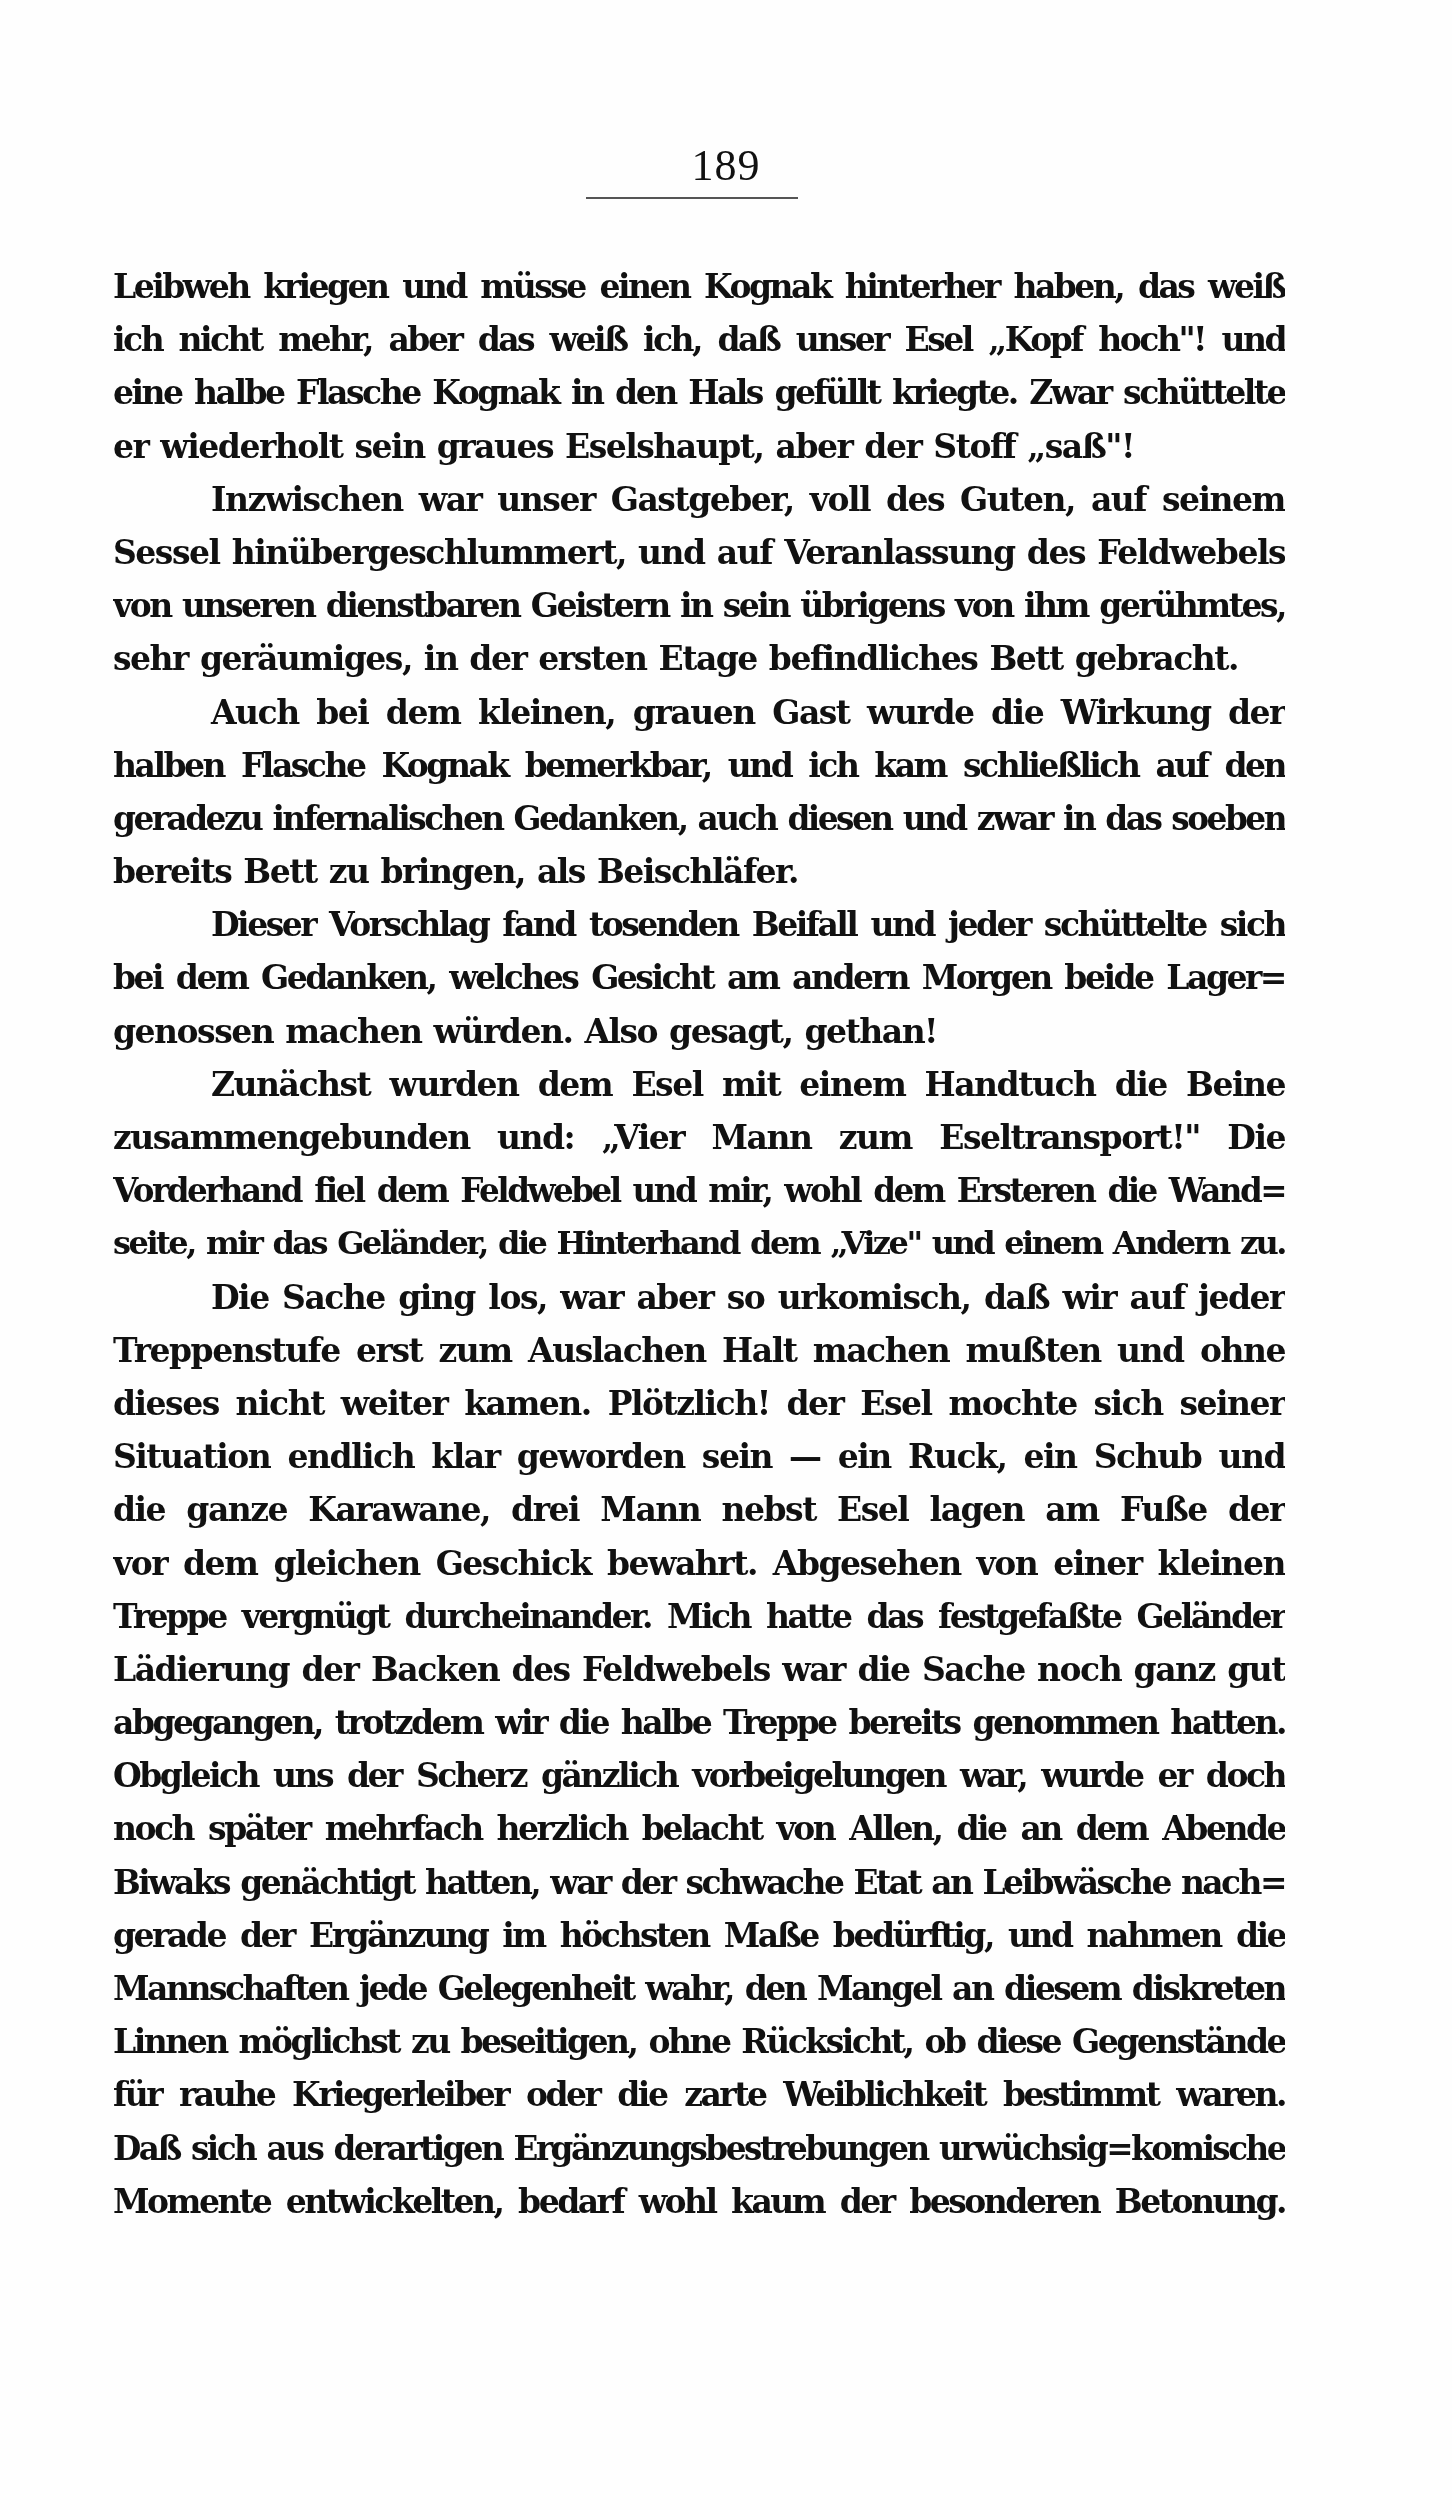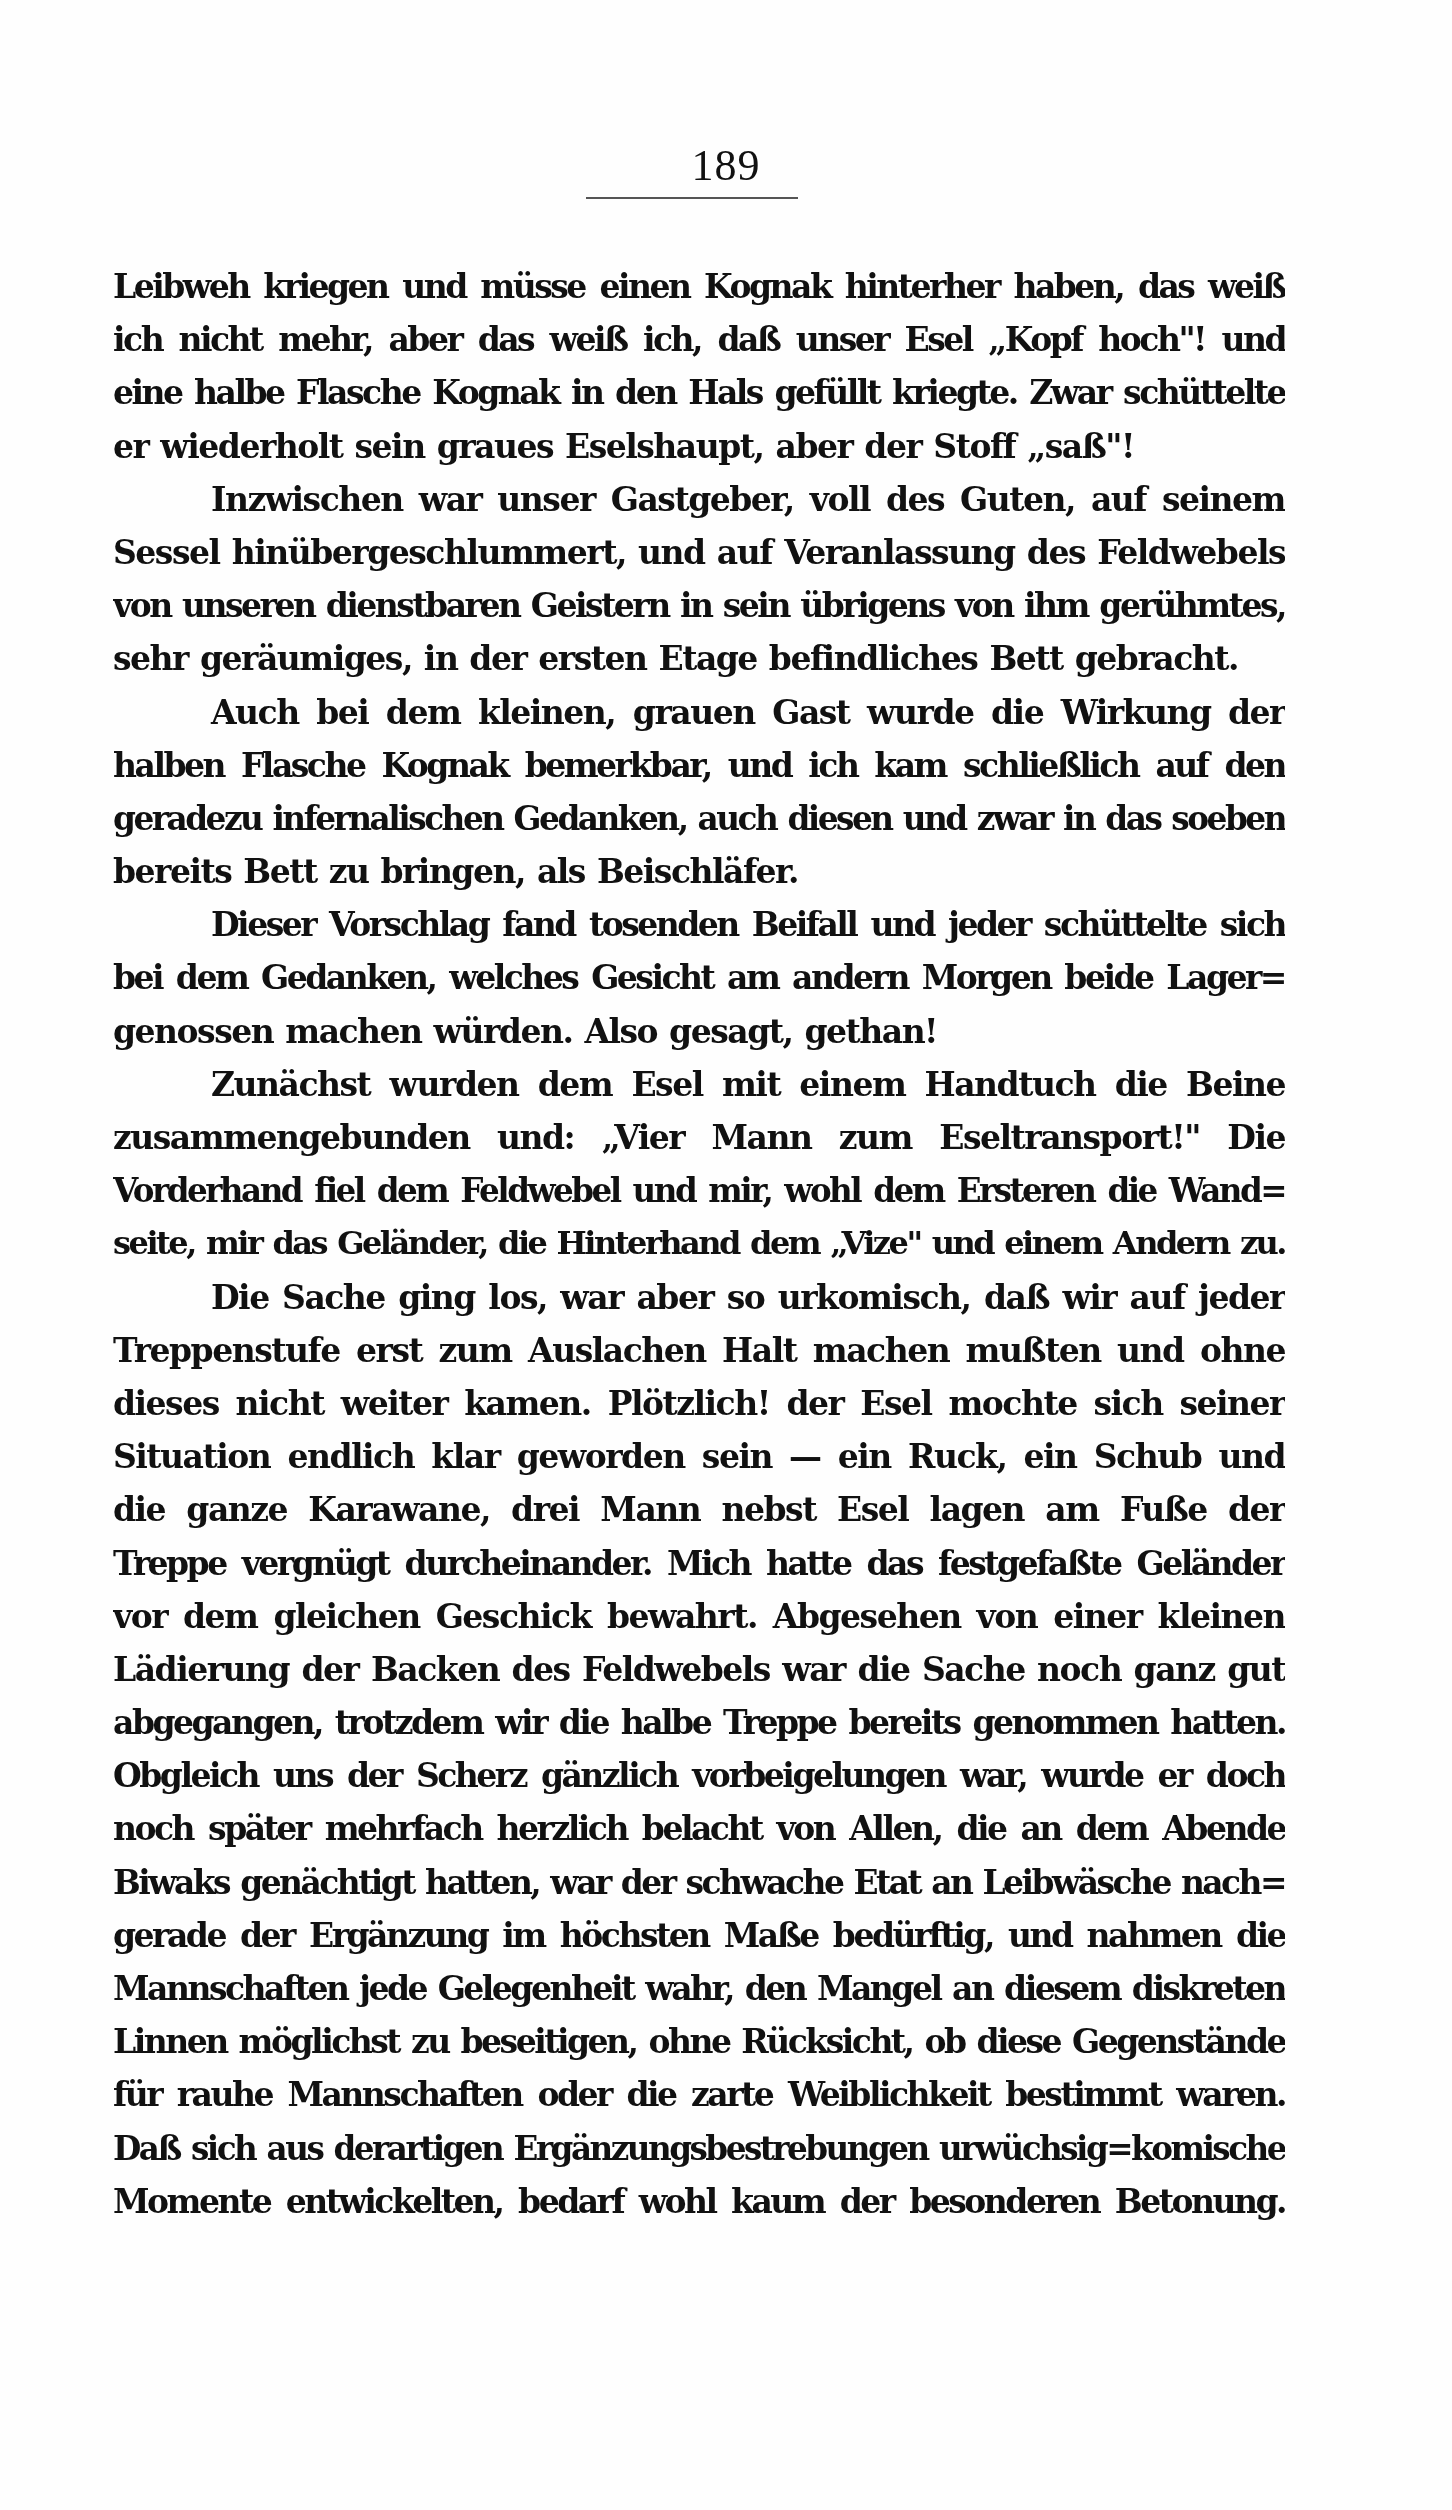--- a/index.html
+++ b/index.html
@@ -69,31 +69,31 @@
       <span class="line inner" style="letter-spacing: -2.5px; font-size: 32.58px;">Vorderhand fiel dem Feldwebel und mir, wohl dem Ersteren die Wand=</span>
       <span class="line inner" style="letter-spacing: -2.5px; font-size: 32.02px;">seite, mir das Geländer, die Hinterhand dem „Vize" und einem Andern zu.</span>
     </div>
 
     <div>
       <span class="line inner indent">Die Sache ging los, war aber so urkomisch, daß wir auf jeder</span>
       <span class="line inner">Treppenstufe erst zum Auslachen Halt machen mußten und ohne</span>
       <span class="line inner">dieses nicht weiter kamen. Plötzlich! der Esel mochte sich seiner</span>
       <span class="line inner">Situation endlich klar geworden sein — ein Ruck, ein Schub und</span>
       <span class="line inner">die ganze Karawane, drei Mann nebst Esel lagen am Fuße der</span>
+      <span class="line inner">vor dem gleichen Geschick bewahrt. Abgesehen von einer kleinen</span>
       <span class="line inner" style="letter-spacing: -2.5px;">Treppe vergnügt durcheinander. Mich hatte das festgefaßte Geländer</span>
-      <span class="line inner">vor dem gleichen Geschick bewahrt. Abgesehen von einer kleinen</span>
       <span class="line inner">Lädierung der Backen des Feldwebels war die Sache noch ganz gut</span>
       <span class="line inner" style="letter-spacing: -2.5px;">abgegangen, trotzdem wir die halbe Treppe bereits genommen hatten.</span>
       <span class="line inner" style="letter-spacing: -2.5px;">Obgleich uns der Scherz gänzlich vorbeigelungen war, wurde er doch</span>
       <span class="line inner" style="letter-spacing: -2.5px;">noch später mehrfach herzlich belacht von Allen, die an dem Abende</span>
     </div>
 
     <div>
       <span class="line inner" style="letter-spacing: -2.5px; font-size: 32.87px;">Biwaks genächtigt hatten, war der schwache Etat an Leibwäsche nach=</span>
       <span class="line inner" style="letter-spacing: -2.5px;">gerade der Ergänzung im höchsten Maße bedürftig, und nahmen die</span>
       <span class="line inner" style="letter-spacing: -2.5px;">Mannschaften jede Gelegenheit wahr, den Mangel an diesem diskreten</span>
       <span class="line inner" style="letter-spacing: -2.5px;">Linnen möglichst zu beseitigen, ohne Rücksicht, ob diese Gegenstände</span>
-      <span class="line inner" style="letter-spacing: -2.5px;">für rauhe Mannschaften oder die zarte Weiblichkeit bestimmt waren.</span>
+      <span class="line inner" style="letter-spacing: -2.5px;">für rauhe Kriegerleiber oder die zarte Weiblichkeit bestimmt waren.</span>
       <span class="line inner" style="letter-spacing: -2.5px; font-size: 32.62px;">Daß sich aus derartigen Ergänzungsbestrebungen urwüchsig=komische</span>
       <span class="line inner" style="letter-spacing: -2.5px;">Momente entwickelten, bedarf wohl kaum der besonderen Betonung.</span>
     </div>
   </div>
 </div>
 
 </body></html>

